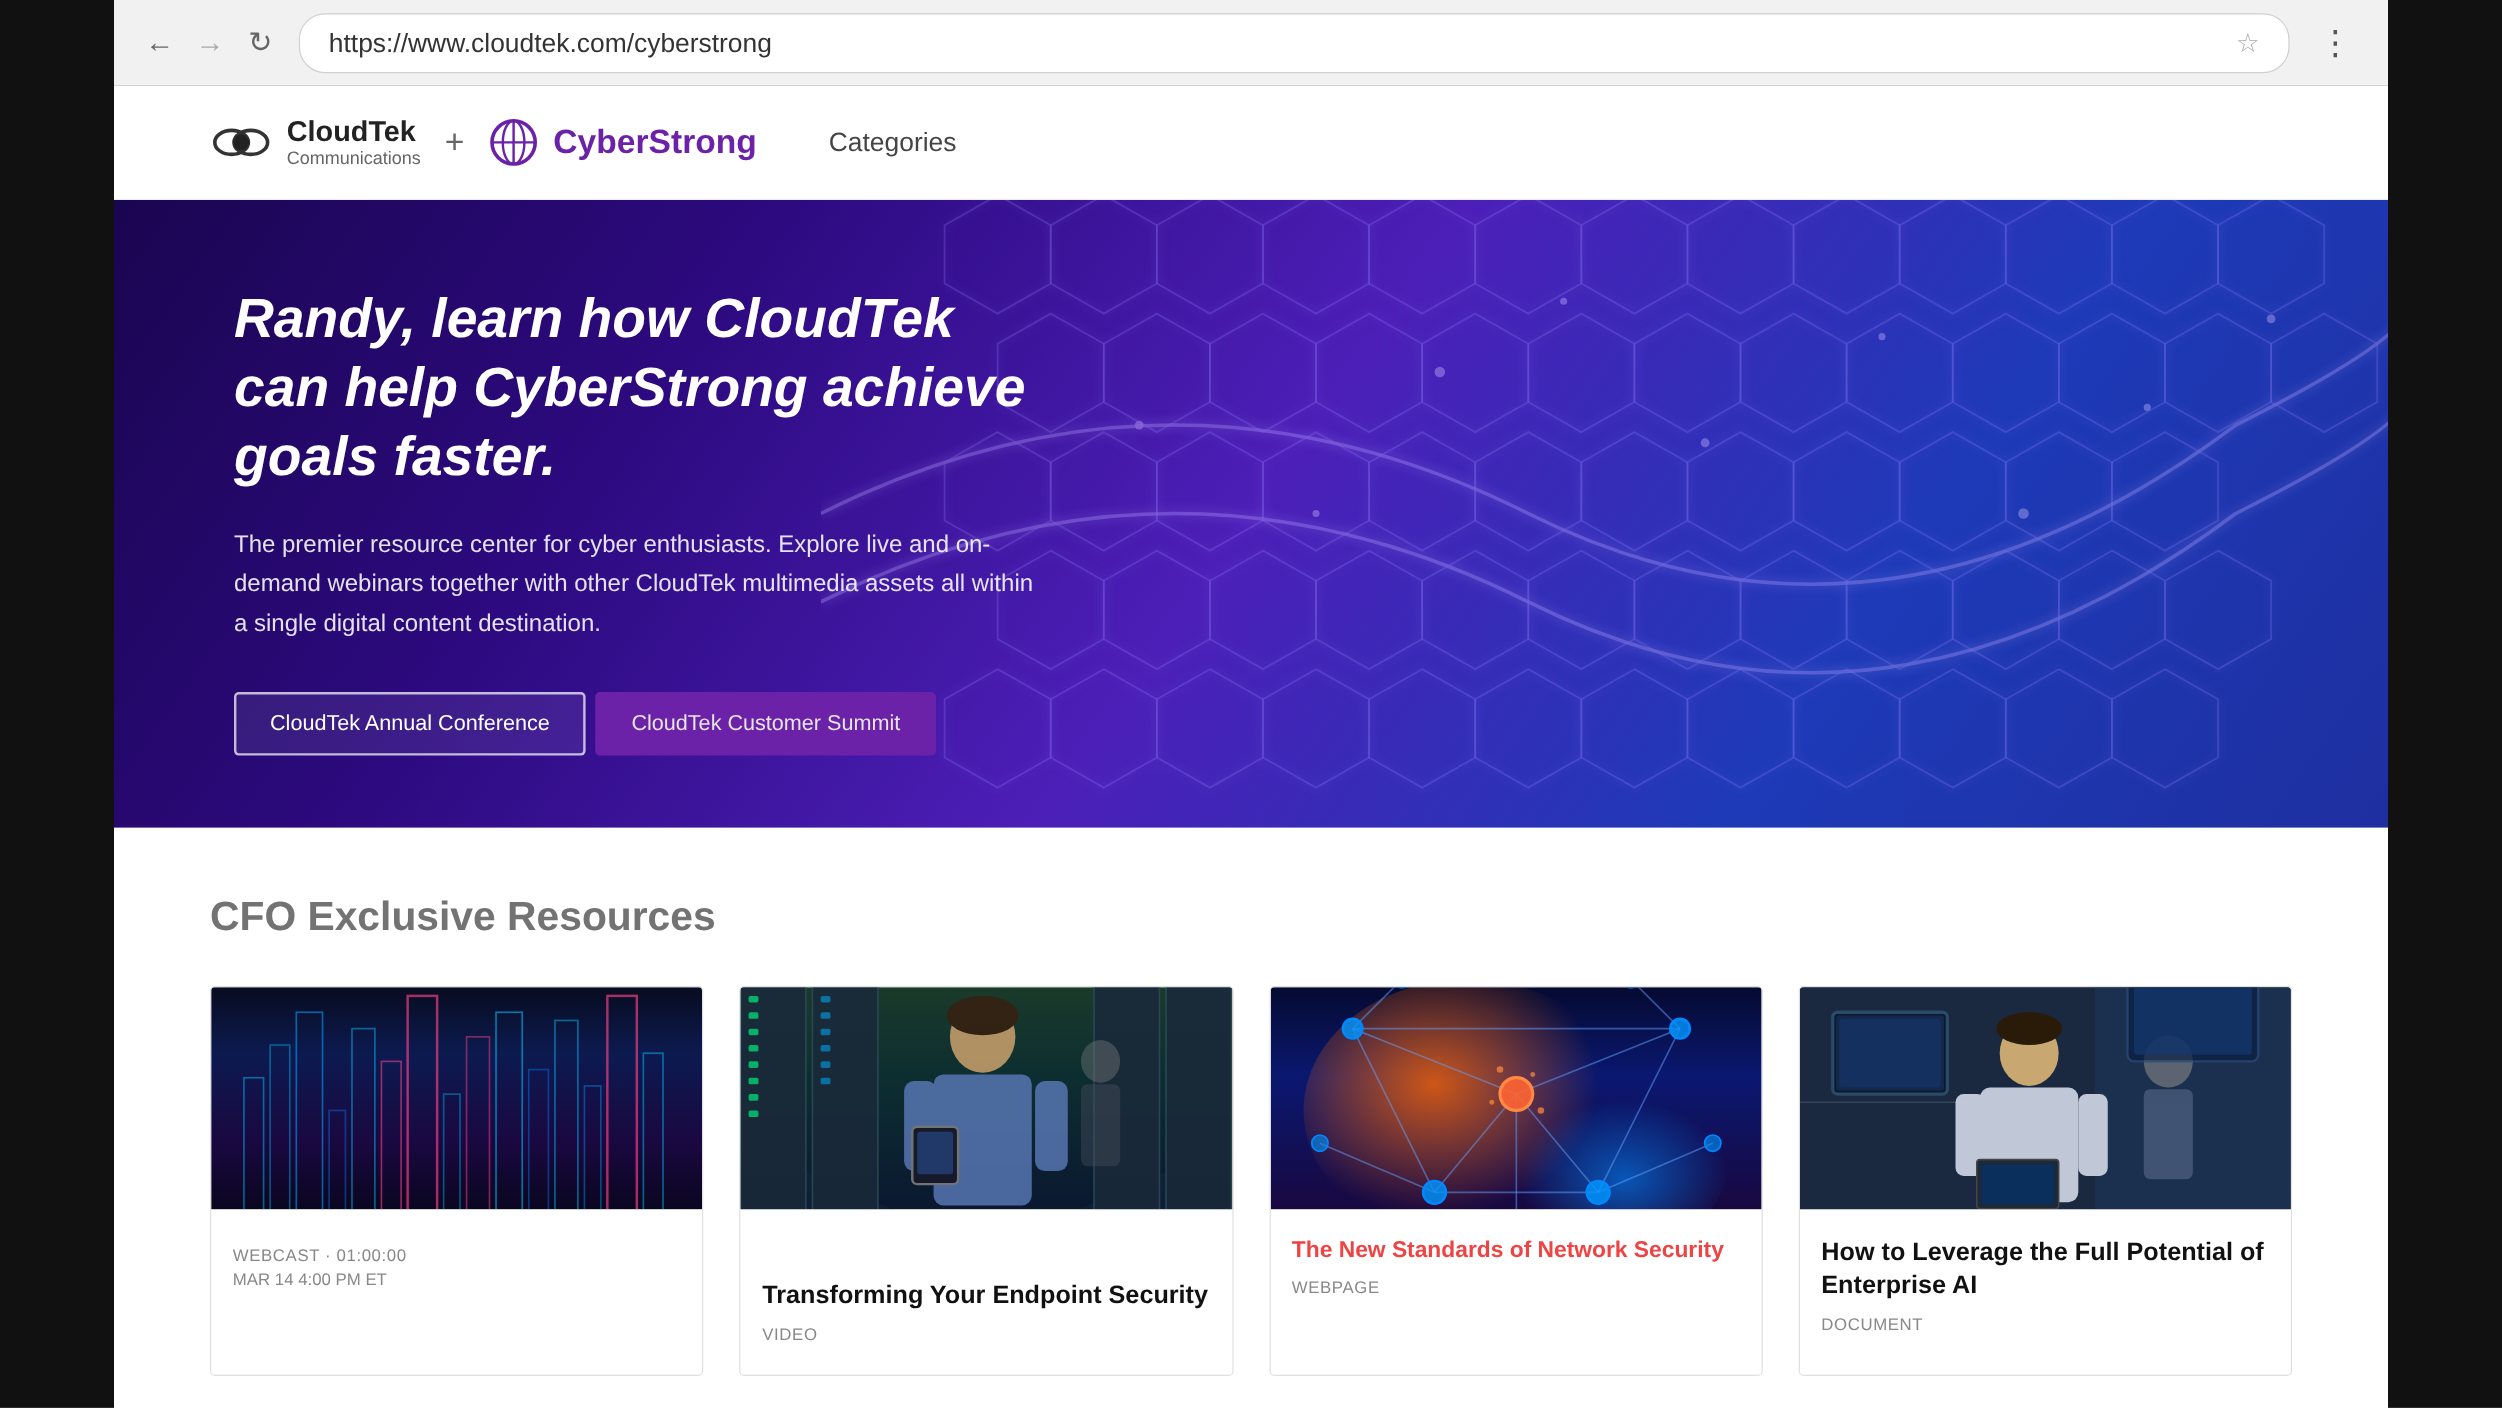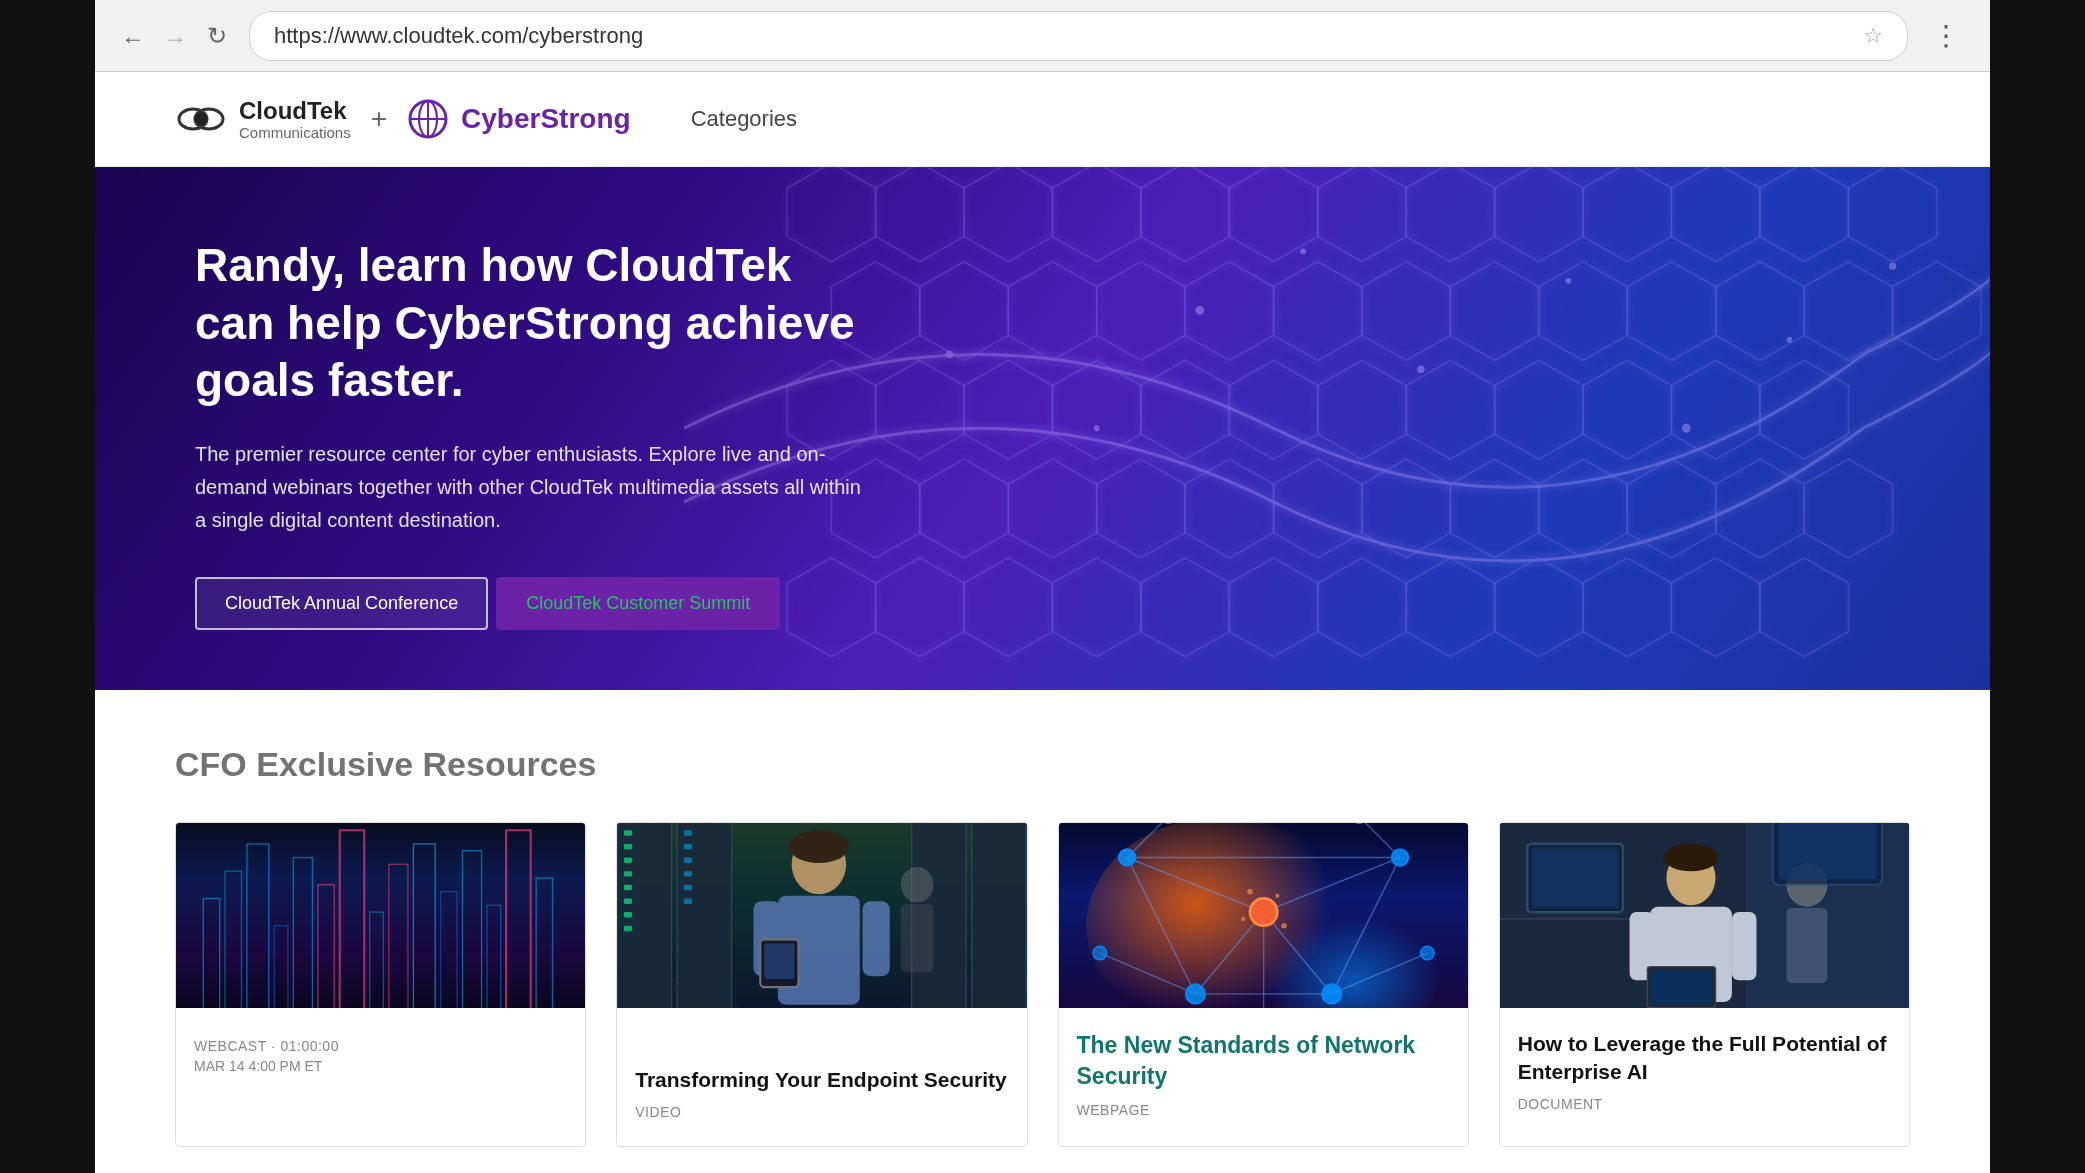--- a/index.html
+++ b/index.html
@@ -160,25 +160,25 @@
             <circle cx="600" cy="100" r="2"></circle>
             <circle cx="680" cy="200" r="3"></circle>
             <circle cx="750" cy="140" r="2"></circle>
             <circle cx="820" cy="90" r="2.5"></circle>
             <circle cx="280" cy="200" r="2"></circle>
             <circle cx="180" cy="150" r="2.5"></circle>
           </g>
         </svg>
 
         <div style="position: relative; z-index: 2; max-width: 680px;">
-          <h1 style="font-size: 46px; font-weight: bold; color: white; line-height: 1.25; margin-bottom: 28px;">Randy, learn how CloudTek can help CyberStrong achieve goals faster.</h1>
+          <h1 style="font-size: 46px; font-weight: bold; color: white; line-height: 1.25; margin-bottom: 28px; font-style: italic;">Randy, learn how CloudTek can help CyberStrong achieve goals faster.</h1>
           <p style="font-size: 20px; color: rgba(255,255,255,0.88); line-height: 1.65; margin-bottom: 40px;">The premier resource center for cyber enthusiasts. Explore live and on-demand webinars together with other CloudTek multimedia assets all within a single digital content destination.</p>
           <div style="display: flex; gap: 8px;">
             <button style="padding: 14px 28px; border: 2px solid rgba(255,255,255,0.7); background: rgba(255,255,255,0.08); color: white; font-size: 18px; cursor: pointer; border-radius: 4px;">CloudTek Annual Conference</button>
-            <button style="padding: 14px 28px; background: #6b21a8; border: 2px solid #6b21a8; color: #22c55e; font-size: 18px; cursor: pointer; border-radius: 4px;">CloudTek Customer Summit</button>
+            <button style="padding: 14px 28px; background: #6b21a8; border: 2px solid #6b21a8; color: #e5e5e5; font-size: 18px; cursor: pointer; border-radius: 4px;">CloudTek Customer Summit</button>
           </div>
         </div>
       </div>
 
       <div style="background: white; padding: 55px 80px 60px;">
         <h2 style="font-size: 34px; font-weight: bold; color: #737373; margin-bottom: 38px;">CFO Exclusive Resources</h2>
 
         <div style="display: grid; grid-template-columns: repeat(4, 1fr); gap: 30px; margin-bottom: 44px;">
 
           <div style="background: white; border: 1px solid #e0e0e0; border-radius: 4px; overflow: hidden; cursor: pointer;">
@@ -333,21 +333,21 @@
 
                 <g fill="rgba(255,140,60,0.7)">
                   <circle cx="140" cy="75" r="2"></circle>
                   <circle cx="160" cy="78" r="1.5"></circle>
                   <circle cx="135" cy="95" r="1.5"></circle>
                   <circle cx="165" cy="100" r="2"></circle>
                 </g>
               </svg>
             </div>
             <div style="padding: 22px 18px 26px;">
-              <div style="font-size: 23px; font-weight: bold; color: #0f766e; margin-bottom: 10px; line-height: 1.35;">The New Standards of Network Security</div>
+              <div style="font-size: 19px; font-weight: bold; color: #ef4444; margin-bottom: 10px; line-height: 1.35;">The New Standards of Network Security</div>
               <div style="font-size: 14px; color: #888; text-transform: uppercase; letter-spacing: 0.5px; margin-top: 8px;">WEBPAGE</div>
             </div>
           </div>
 
           <div style="background: white; border: 1px solid #e0e0e0; border-radius: 4px; overflow: hidden; cursor: pointer;">
             <div style="width: 100%; height: 185px; background: linear-gradient(180deg, #0a1520 0%, #0d2540 50%, #0a1830 100%); position: relative; overflow: hidden;">
               
               <svg width="100%" height="100%" viewBox="0 0 300 185" preserveAspectRatio="xMidYMid slice">
 
                 <rect x="0" y="0" width="300" height="185" fill="#1a2840"></rect>

